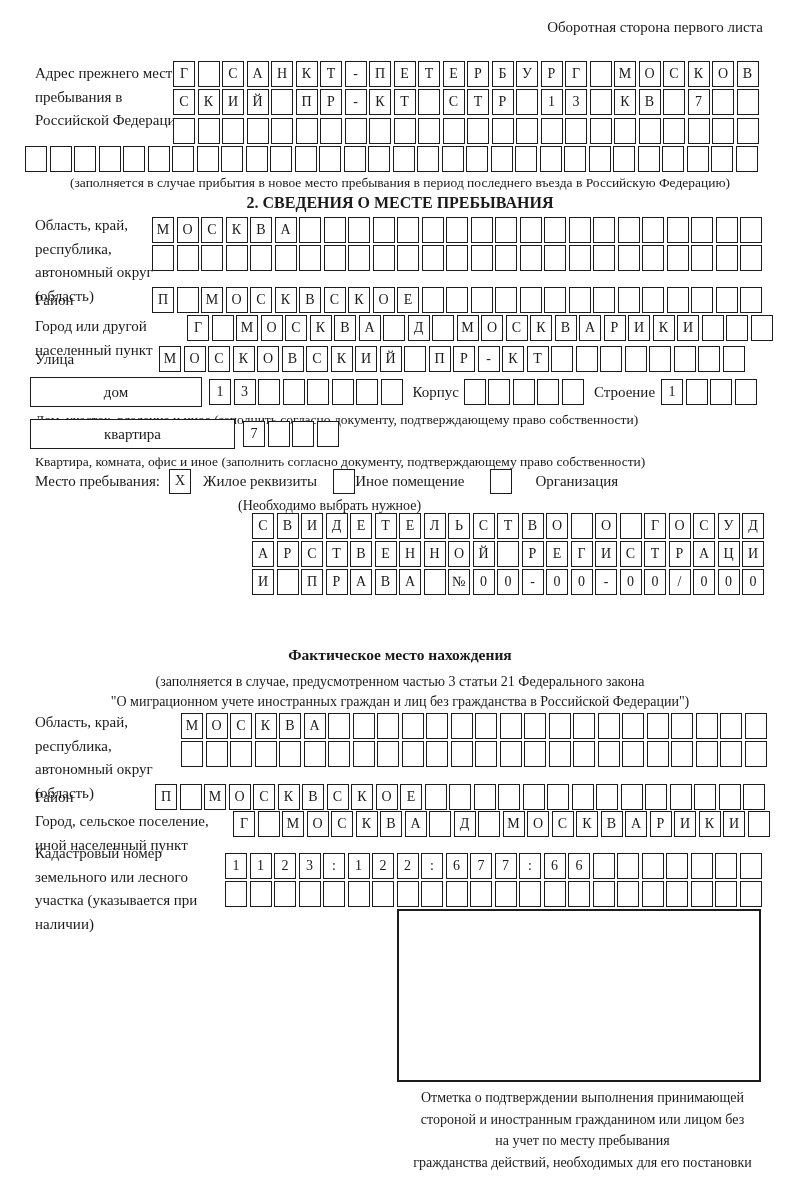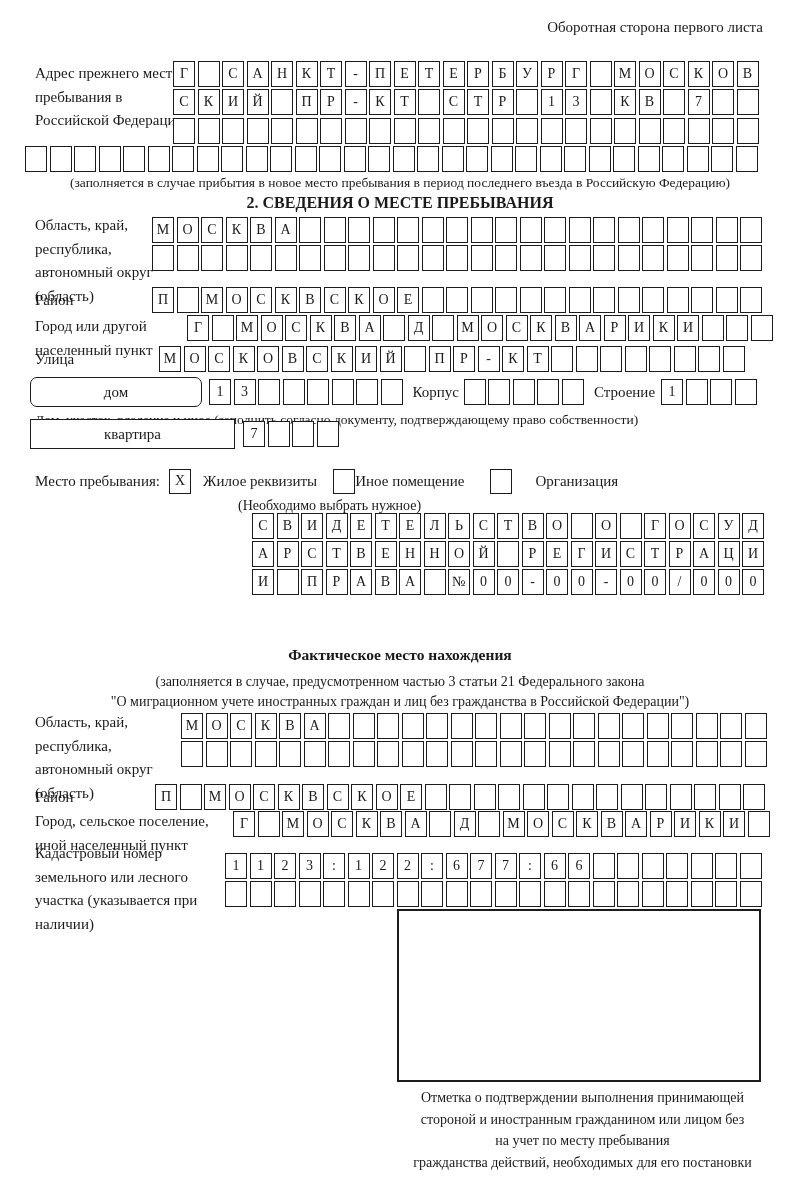--- a/index.html
+++ b/index.html
@@ -288,21 +288,21 @@
       <span class="cell"></span>
       <span class="cell"></span>
       <span class="cell"></span>
       <span class="cell"></span>
       <span class="cell"></span>
       <span class="cell"></span>
       <span class="cell"></span>
     </div>
 
   <div class="abs fieldrow" style="top:377px;left:30px;">
-    <div class="widebox" style="width:172px;border-radius:7px;">дом</div>
+    <div class="widebox" style="width:172px;">дом</div>
     <div class="boxrow" style="margin-left:7px;">
         <span class="cell">1</span>
         <span class="cell">3</span>
         <span class="cell"></span>
         <span class="cell"></span>
         <span class="cell"></span>
         <span class="cell"></span>
         <span class="cell"></span>
         <span class="cell"></span>
       </div>
@@ -326,20 +326,21 @@
 
   <div class="abs fieldrow" style="top:419px;left:30px;">
     <div class="widebox" style="width:205px;">квартира</div>
     <div class="boxrow" style="margin-left:8px;">
         <span class="cell">7</span>
         <span class="cell"></span>
         <span class="cell"></span>
         <span class="cell"></span>
       </div>
   </div>
+  <div class="abs cap" style="top:453px;left:35px;">Квартира, комната, офис и иное (заполнить согласно документу, подтверждающему право собственности)</div>
 
   <div class="abs fieldrow" style="top:469px;left:35px;">
     <div class="inl">Место пребывания:</div>
     <div class="chk" style="margin-left:9px;">X</div>
     <div class="inl" style="margin-left:12px;">Жилое реквизиты</div>
     <div class="chk" style="margin-left:16px;"></div>
     <div class="inl" style="">Иное помещение</div>
     <div class="chk" style="margin-left:26px;"></div>
     <div class="inl" style="margin-left:23px;">Организация</div>
   </div>

